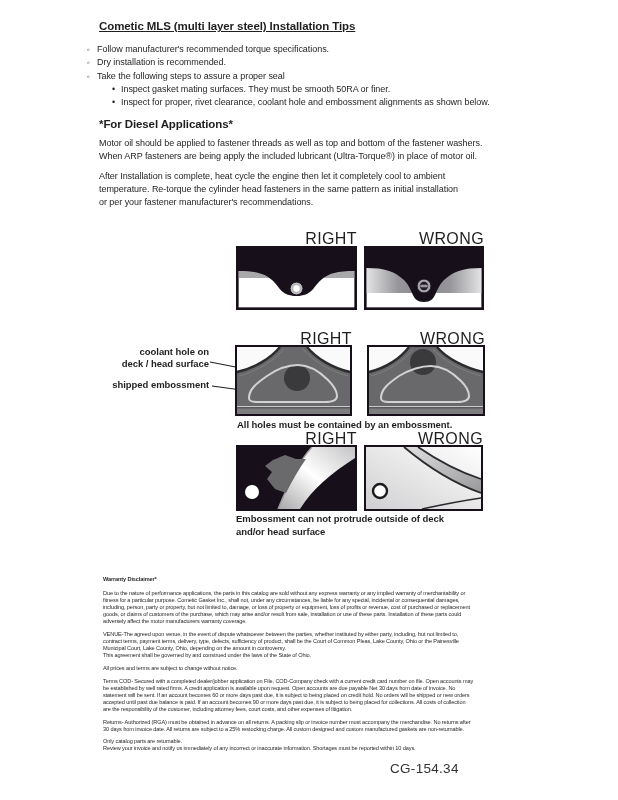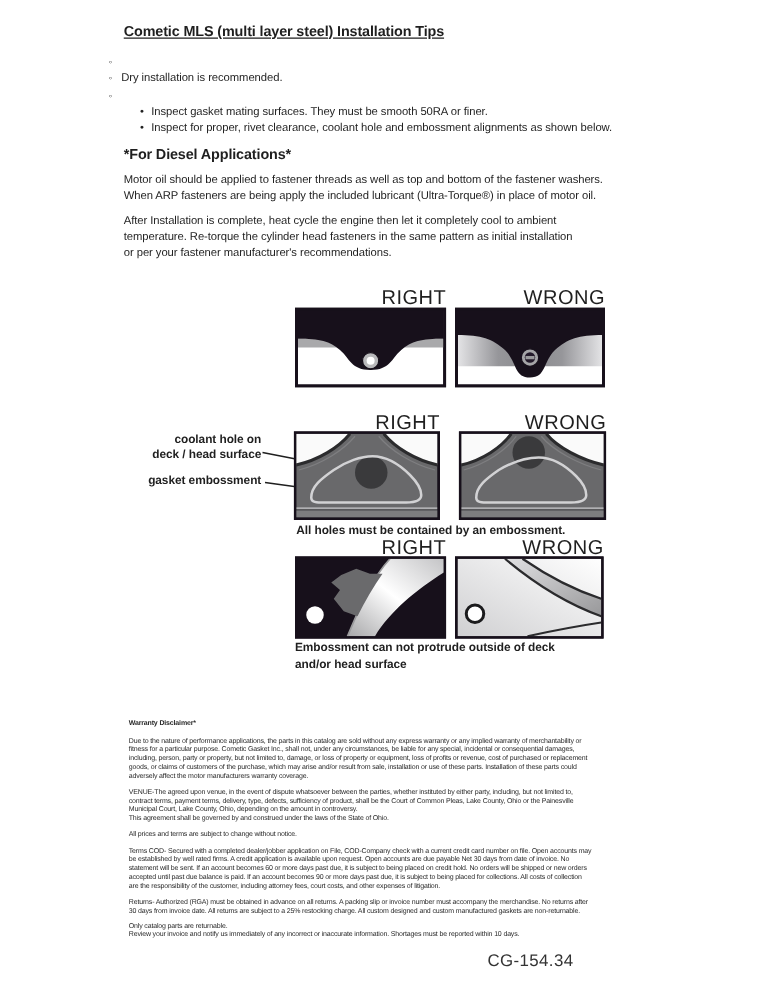--- a/index.html
+++ b/index.html
@@ -45,27 +45,29 @@
 </head>
 <body>
 
 <div id="page">
 
   <div class="abs doc-title">Cometic MLS (multi layer steel) Installation Tips</div>
 
   <div class="abs tips">
     <div class="tip-row">
       <span class="tip-marker">◦</span>
+      <span>Follow manufacturer's recommended torque specifications.</span>
     </div>
     <div class="tip-row">
       <span class="tip-marker">◦</span>
       <span>Dry installation is recommended.</span>
     </div>
     <div class="tip-row">
       <span class="tip-marker">◦</span>
+      <span>Take the following steps to assure a proper seal</span>
     </div>
     <div class="tip-row sub-row">
       <span class="sub-marker">•</span>
       <span>Inspect gasket mating surfaces.  They must be smooth 50RA or finer.</span>
     </div>
     <div class="tip-row sub-row">
       <span class="sub-marker">•</span>
       <span>Inspect for proper, rivet clearance, coolant hole and embossment alignments as shown below.</span>
     </div>
   </div>
@@ -107,21 +109,21 @@
     <line x1="56.4" y1="40" x2="63.6" y2="40" stroke="#9a9a9c" stroke-width="2.6"></line>
     <rect x="1.2" y="1.2" width="117.6" height="61.6" fill="none" stroke="#17101b" stroke-width="2.4"></rect>
   </svg>
 
 
   <div class="abs rw-label" style="left:235px; top:330px; width:117px;">RIGHT</div>
   <div class="abs rw-label" style="left:367px; top:330px; width:118px;">WRONG</div>
 
   <div class="abs anno" style="left:118px; top:346px; width:91px;">coolant hole on
 deck / head surface</div>
-  <div class="abs anno" style="left:100px; top:379px; width:109px;">gasket embossment</div>
+  <div class="abs anno" style="left:100px; top:379px; width:109px;">shipped embossment</div>
 
   <svg class="abs" style="left:205px; top:355px;" width="100" height="45" viewBox="0 0 100 45">
     <line x1="5" y1="7" x2="87" y2="23" stroke="#1f1f1f" stroke-width="1.1"></line>
     <line x1="7" y1="31" x2="58" y2="38" stroke="#1f1f1f" stroke-width="1.1"></line>
   </svg>
 
   <svg class="abs" style="left:235px; top:345px;" width="117" height="71" viewBox="0 0 117 71">
     <rect x="1" y="1" width="115" height="69" fill="#69696b" stroke="#17101b" stroke-width="2"></rect>
     <path d="M2,2 H45 C36,13 20,23 2,27 Z" fill="#fafafa"></path>
     <path d="M115,2 H72 C81,13 97,23 115,27 Z" fill="#fafafa"></path>

